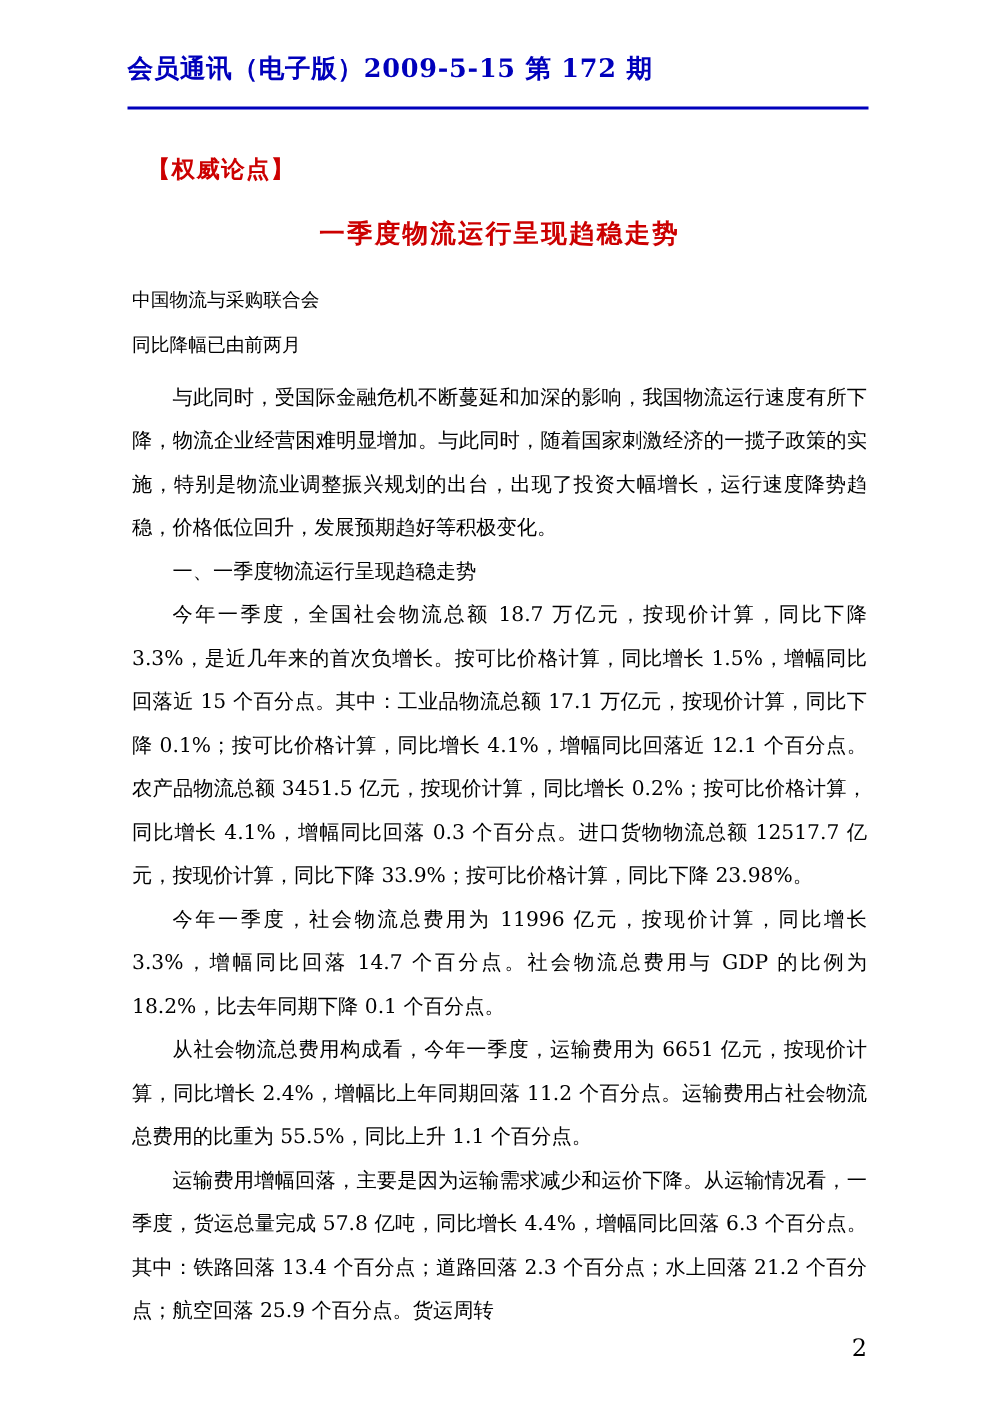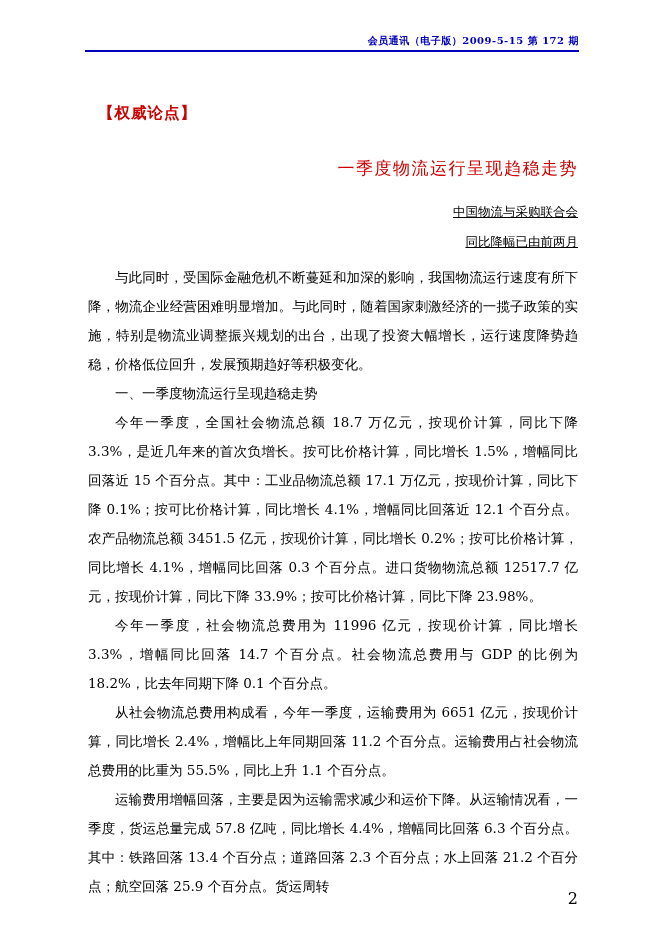--- a/index.html
+++ b/index.html
@@ -18,58 +18,56 @@
     font-family: "DejaVu Serif", "Liberation Serif", serif;
     color: #000000;
     --blue: #0000bb;
     --red: #cc0000;
   }
   .header {
     position: absolute;
     top: 34px;
     left: 85px;
     right: 83px;
-    text-align: right;
-    font-size: 10px;
+    font-size: 17px;
     font-weight: bold;
     color: var(--blue);
-    padding-bottom: 2px;
+    padding-bottom: 14px;
     border-bottom: 2px solid var(--blue);
     letter-spacing: 0.5px;
   }
   .content {
     position: absolute;
     top: 90px;
     left: 88px;
     right: 84px;
     font-size: 13.5px;
     line-height: 29px;
     text-align: justify;
   }
   .section-marker {
     color: var(--red);
     font-weight: bold;
     font-size: 15.5px;
-    margin: 8px 0 27px 10px;
+    margin: 8px 0 15px 10px;
     letter-spacing: 1px;
   }
   .title {
     color: var(--red);
-    font-weight: normal;
+    font-weight: bold;
     font-size: 17px;
-    text-align: right;
+    text-align: center;
     margin: 0 0 14px 0;
     letter-spacing: 1.5px;
   }
   .author {
-    text-align: right;
+    text-align: left;
     font-size: 12.5px;
     line-height: 30px;
     margin: 0;
-    text-decoration: underline;
   }
   .body-block {
     margin-top: 6px;
   }
   .para {
     margin: 0;
     text-indent: 2em;
   }
   .page-number {
     position: absolute;

